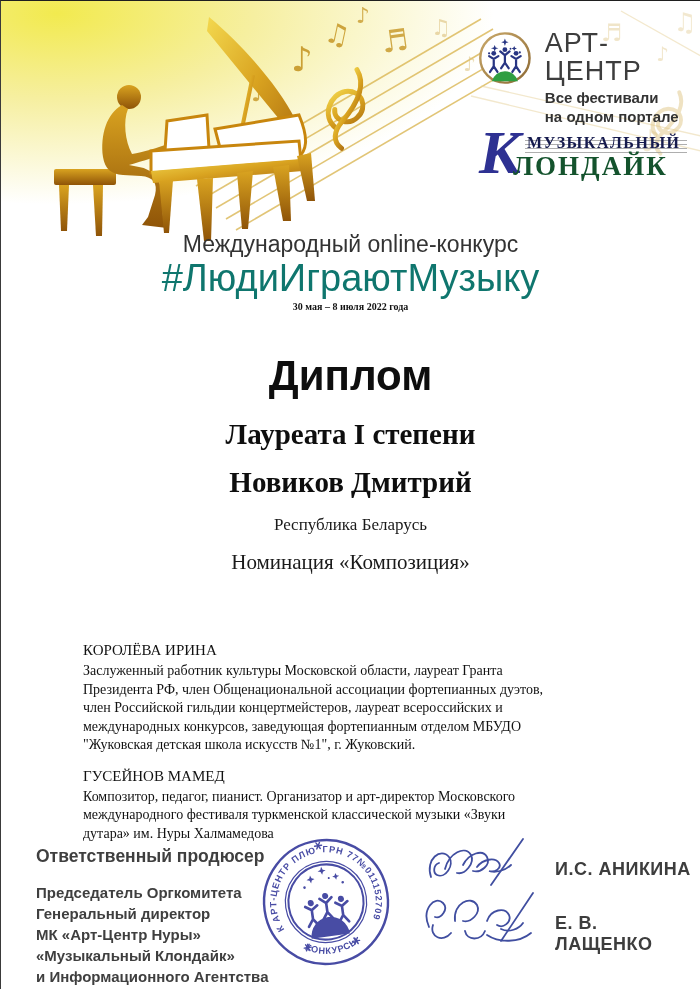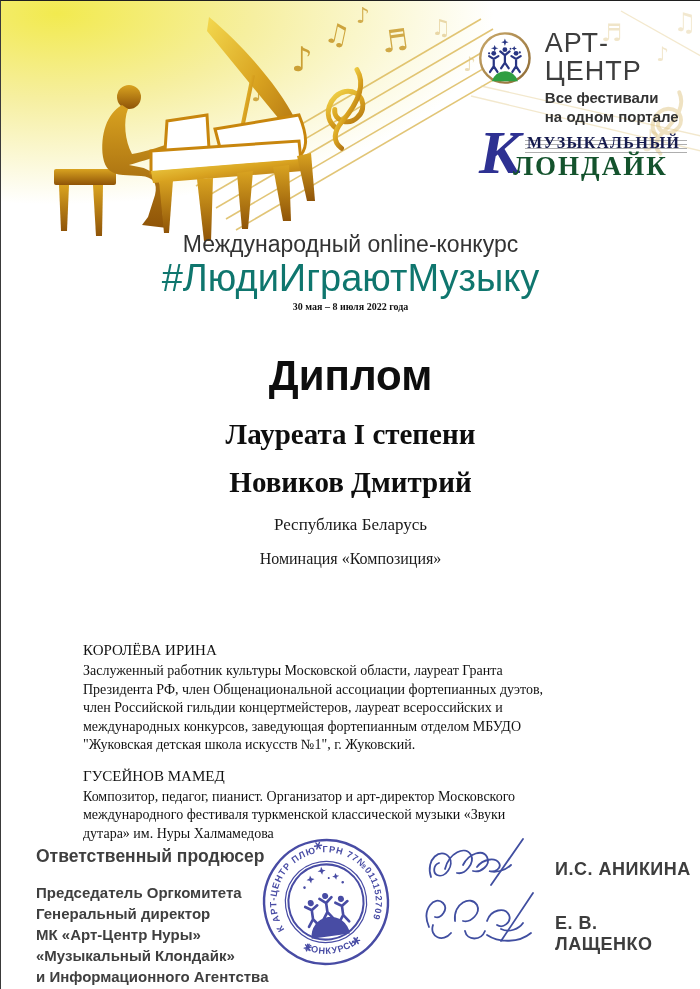--- a/index.html
+++ b/index.html
@@ -42,21 +42,21 @@
   }
 
   
   .event-line   { top:230px; font-size:23px; color:#333; }
   .event-tag    { top:256px; font-size:38px; color:#0f766e; }
   .event-dates  { top:300px; font-family:"Liberation Serif", serif; font-weight:700; font-size:10px; color:#111; }
   .dip-title    { top:351px; font-size:42px; font-weight:700; color:#0e0e0e; }
   .dip-award    { top:417px; font-family:"Liberation Serif", serif; font-weight:700; font-size:29px; color:#0e0e0e; }
   .dip-name     { top:465px; font-family:"Liberation Serif", serif; font-weight:700; font-size:29px; color:#0e0e0e; }
   .dip-country  { top:514px; font-family:"Liberation Serif", serif; font-size:17px; color:#1a1a1a; }
-  .dip-nom      { top:549px; font-family:"Liberation Serif", serif; font-size:16px; color:#1a1a1a; }
+  .dip-nom      { top:549px; font-family:"Liberation Serif", serif; font-size:21px; color:#1a1a1a; }
 
   
   .jury { left:82px; top:641px; width:468px; font-family:"Liberation Serif", serif; color:#121212; }
   .jury .jname { font-weight:400; font-size:15px; margin-bottom:3px; }
   .jury .jbio  { font-size:14px; line-height:18.5px; }
   .jury .jblock + .jblock { margin-top:13px; }
 
   
   .producer { left:35px; top:845px; color:#3f3f3f; }
   .producer .ptitle { font-size:17.5px; font-weight:700; margin-bottom:15px; }

